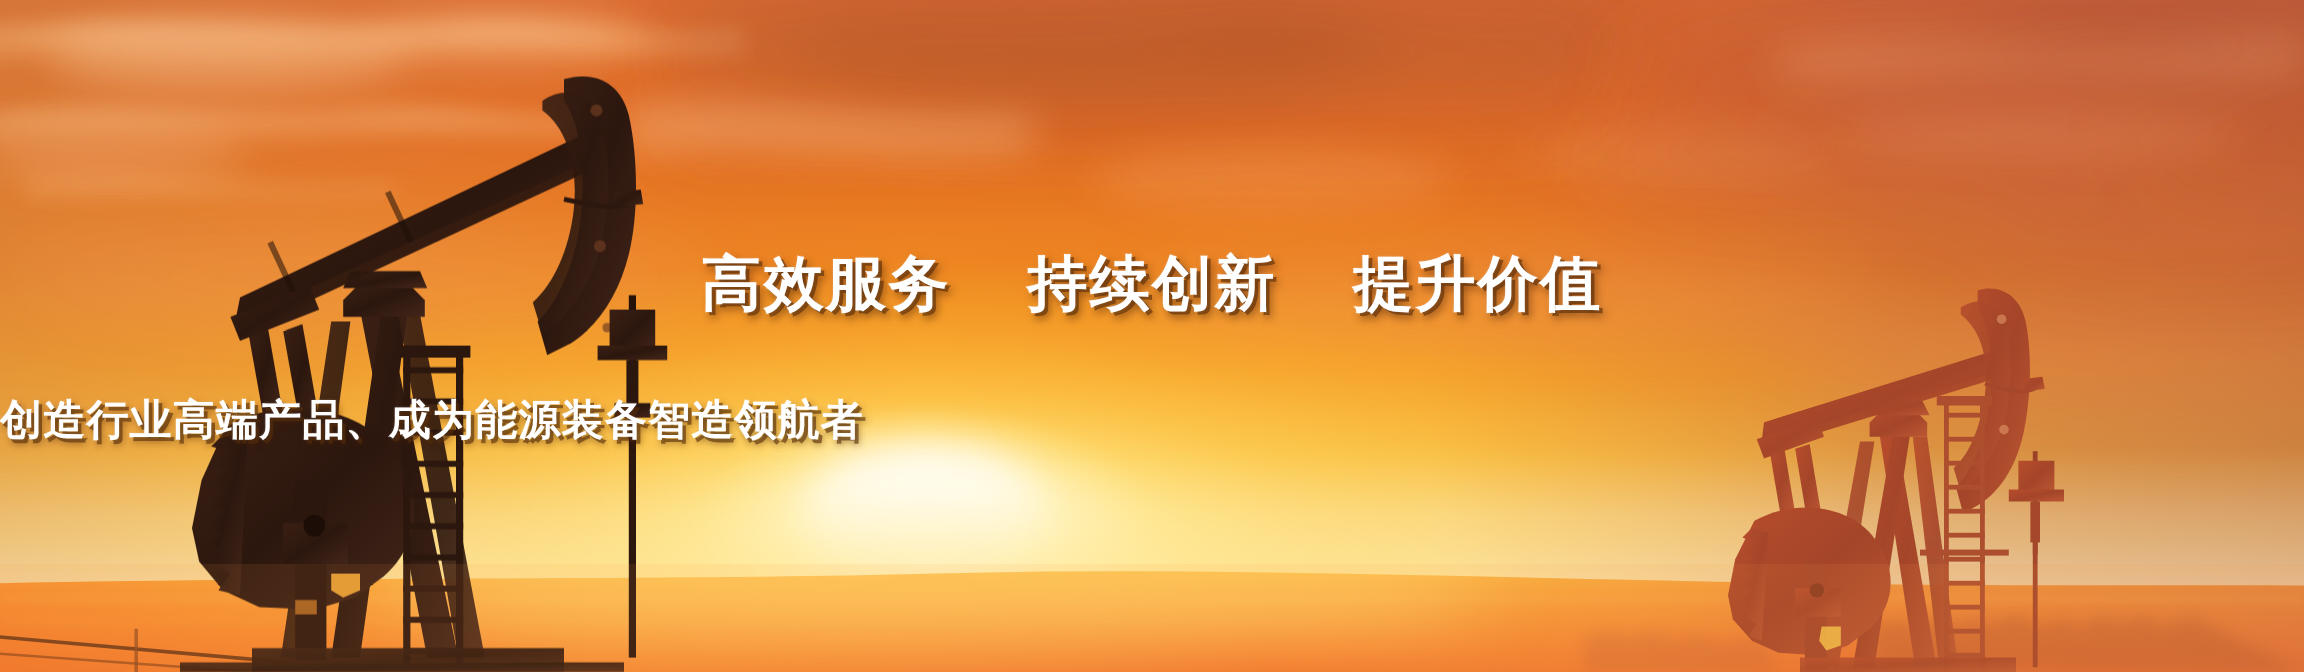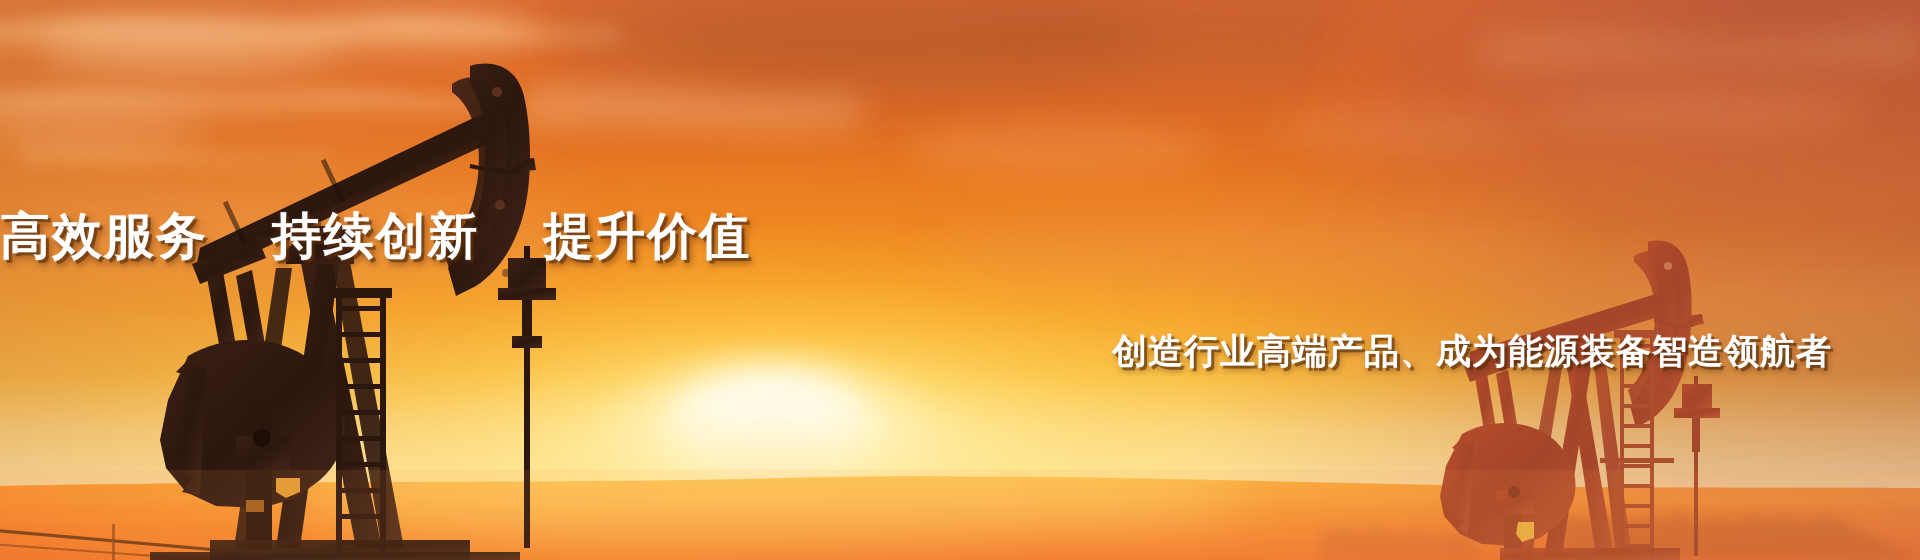--- a/index.html
+++ b/index.html
@@ -18,35 +18,36 @@
 
   
   .text-layer {
     position:absolute; left:0; top:0;
     width:1920px; height:560px;
     pointer-events:none;
   }
   .headline {
     position:absolute;
     left:0; top:207px; width:1920px;
+    text-align:center;
     color:#ffffff;
     font-size:50px;
     line-height:58px;
     font-weight:bold;
     letter-spacing:2px;
     white-space:pre;
     text-shadow:
        3px 3px 0 rgba(90,45,10,.62),
        4px 5px 7px rgba(70,30,5,.55),
        0 0 2px rgba(255,255,255,.35);
   }
   .subhead {
     position:absolute;
     left:0; top:330px; width:1832px;
-    text-align:right;
+    text-align:left;
     color:#ffffff;
     font-size:35px;
     line-height:42px;
     font-weight:bold;
     letter-spacing:1px;
     white-space:pre;
     text-shadow:
        3px 3px 0 rgba(85,45,10,.60),
        3px 4px 6px rgba(70,30,5,.50),
        0 0 2px rgba(255,255,255,.30);

